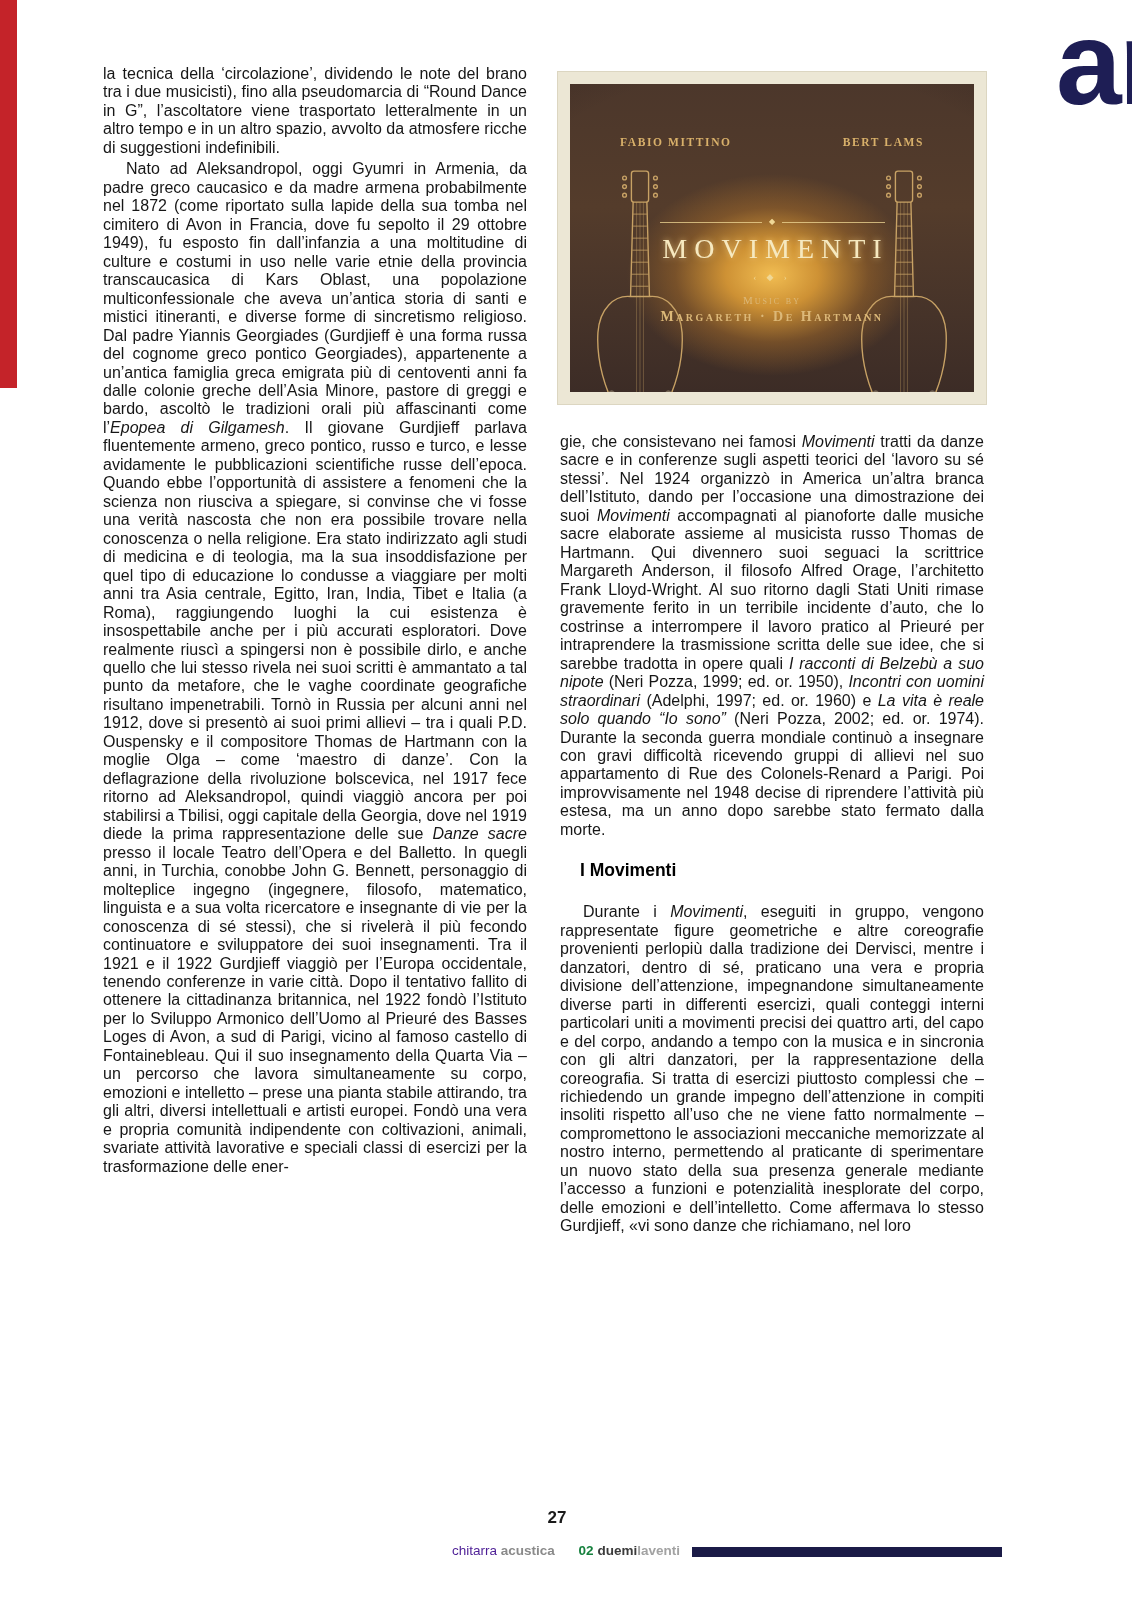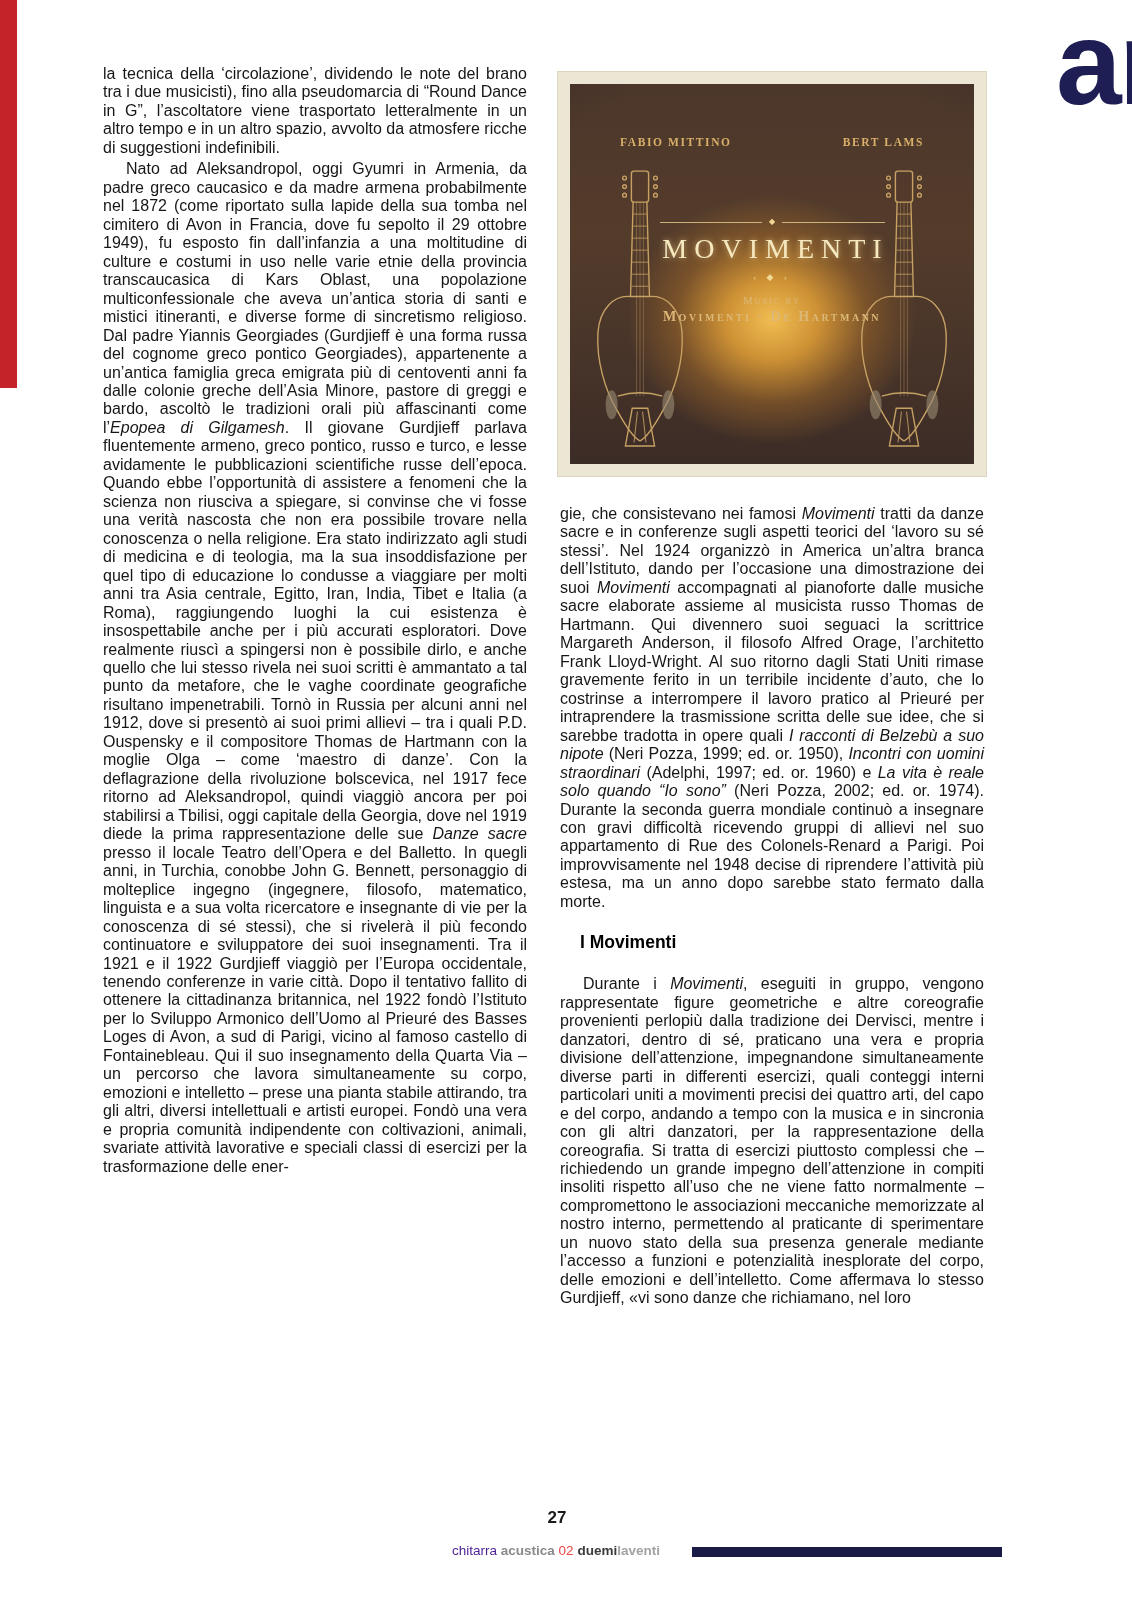--- a/index.html
+++ b/index.html
@@ -18,21 +18,21 @@
   .col-left{left:100px;}
   .col-right{left:557px;}
   .col p{margin:3px;text-align:justify;font-size:16px;line-height:1.155;hyphens:auto;-webkit-hyphens:auto;}
   .col p.indent{text-indent:23px;}
   .col h3{font-size:17.5px;font-weight:bold;margin:21px 0 22px;text-indent:23px;color:#000;}
   .col i{font-style:italic;}
 
   
   .cover{margin:9px 0 28px;width:430px;box-sizing:border-box;background:#ece7d5;padding:13px;
          box-shadow:inset 0 0 0 1px #dcd6c1;}
-  .cover-inner{position:relative;height:380px;overflow:hidden;
+  .cover-inner{position:relative;height:308px;overflow:hidden;
     background:
       radial-gradient(130% 115% at 50% 58%, rgba(26,18,22,0) 55%, rgba(26,18,22,0.45) 92%),
       radial-gradient(46% 42% at 50% 62%, rgba(250,196,84,0.95) 0%, rgba(224,158,54,0.88) 25%, rgba(165,108,42,0.5) 52%, rgba(60,44,34,0) 78%),
       linear-gradient(180deg,#4c372b 0%,#543c2b 40%,#463329 75%,#3c2c26 100%); padding-left: 24px;}
   .cover-artists{position:absolute;top:52px;left:0;right:0;display:flex;justify-content:space-between;
       padding:0 50px;font-family:"Liberation Serif","DejaVu Serif",serif;font-size:11.5px;
       letter-spacing:1.6px;color:#d8b06a;font-weight:bold;}
   .guitar{position:absolute;top:82px;width:104px;height:292px;}
   .guitar.gl{left:18px;}
   .guitar.gr{right:18px;}
@@ -47,21 +47,21 @@
   .credit-prefix{margin-top:12px;font-size:11px;font-variant:small-caps;letter-spacing:2px;color:#dcb878;}
   .credit-names{margin-top:3px;font-size:14px;font-variant:small-caps;letter-spacing:2.5px;
       color:#dcb878;font-weight:bold;}
 
   
   .page-num{position:absolute;left:0;top:1508px;width:1132px;text-align:center;transform:translateX(-9px);
       font-size:17px;font-weight:bold;color:#1a1a1a;}
   .footer-brand{position:absolute;left:452px;top:1543px;font-size:13.5px;white-space:nowrap;}
   .fb1{color:#4c1d95;}
   .fb2{color:#8a8a8a;font-weight:bold;text-align:right;}
-  .fb3{color:#ef4444;font-weight:normal;}
+  .fb3{color:#15803d;font-weight:bold;margin-left:20px;}
   .fb4{color:#3b3b3b;font-weight:bold;text-align:center;}
   .fb5{color:#a2a2a2;font-weight:bold;text-align:center;}
   .footer-bar{position:absolute;left:692px;top:1547px;width:310px;height:10px;background:#1b1b47;}
 </style>
 </head>
 <body>
 
 <div class="page">
 
   <div class="red-bar"></div>
@@ -129,21 +129,21 @@
 
         <div class="cover-titleblock">
           <div class="orn-row">
             <span class="ln"></span>
             <span class="dm">◆</span>
             <span class="ln"></span>
           </div>
           <div class="cover-title">MOVIMENTI</div>
           <div class="orn-mid">‹ ◆ ›</div>
           <div class="credit-prefix">Music by</div>
-          <div class="credit-names">Movimenti · De Hartmann</div>
+          <div class="credit-names">Margareth · De Hartmann</div>
         </div>
       </div>
     </figure>
     <div id="right-text">
         <p><span>gie, che consistevano nei famosi </span><i>Movimenti</i><span> tratti da danze sacre e in conferenze sugli aspetti teorici del ‘lavoro su sé stessi’. Nel 1924 organizzò in America un’altra branca dell’Istituto, dando per l’occasione una dimostrazione dei suoi </span><i>Movimenti</i><span> accompagnati al pianoforte dalle musiche sacre elaborate assieme al musicista russo Thomas de Hartmann. Qui divennero suoi seguaci la scrittrice Margareth Anderson, il filosofo Alfred Orage, l’architetto Frank Lloyd-Wright. Al suo ritorno dagli Stati Uniti rimase gravemente ferito in un terribile incidente d’auto, che lo costrinse a interrompere il lavoro pratico al Prieuré per intraprendere la trasmissione scritta delle sue idee, che si sarebbe tradotta in opere quali </span><i>I racconti di Belzebù a suo nipote</i><span> (Neri Pozza, 1999; ed. or. 1950), </span><i>Incontri con uomini straordinari</i><span> (Adelphi, 1997; ed. or. 1960) e </span><i>La vita è reale solo quando “Io sono”</i><span> (Neri Pozza, 2002; ed. or. 1974). Durante la seconda guerra mondiale continuò a insegnare con gravi difficoltà ricevendo gruppi di allievi nel suo appartamento di Rue des Colonels-Renard a Parigi. Poi improvvisamente nel 1948 decise di riprendere l’attività più estesa, ma un anno dopo sarebbe stato fermato dalla morte.</span></p>
         <h3>I Movimenti</h3>
         <p class="indent"><span>Durante i </span><i>Movimenti</i><span>, eseguiti in gruppo, vengono rappresentate figure geometriche e altre coreografie provenienti perlopiù dalla tradizione dei Dervisci, mentre i danzatori, dentro di sé, praticano una vera e propria divisione dell’attenzione, impegnandone simultaneamente diverse parti in differenti esercizi, quali conteggi interni particolari uniti a movimenti precisi dei quattro arti, del capo e del corpo, andando a tempo con la musica e in sincronia con gli altri danzatori, per la rappresentazione della coreografia. Si tratta di esercizi piuttosto complessi che – richiedendo un grande impegno dell’attenzione in compiti insoliti rispetto all’uso che ne viene fatto normalmente – compromettono le associazioni meccaniche memorizzate al nostro interno, permettendo al praticante di sperimentare un nuovo stato della sua presenza generale mediante l’accesso a funzioni e potenzialità inesplorate del corpo, delle emozioni e dell’intelletto. Come affermava lo stesso Gurdjieff, «vi sono danze che richiamano, nel loro</span></p>
       </div>
   </div>
 

